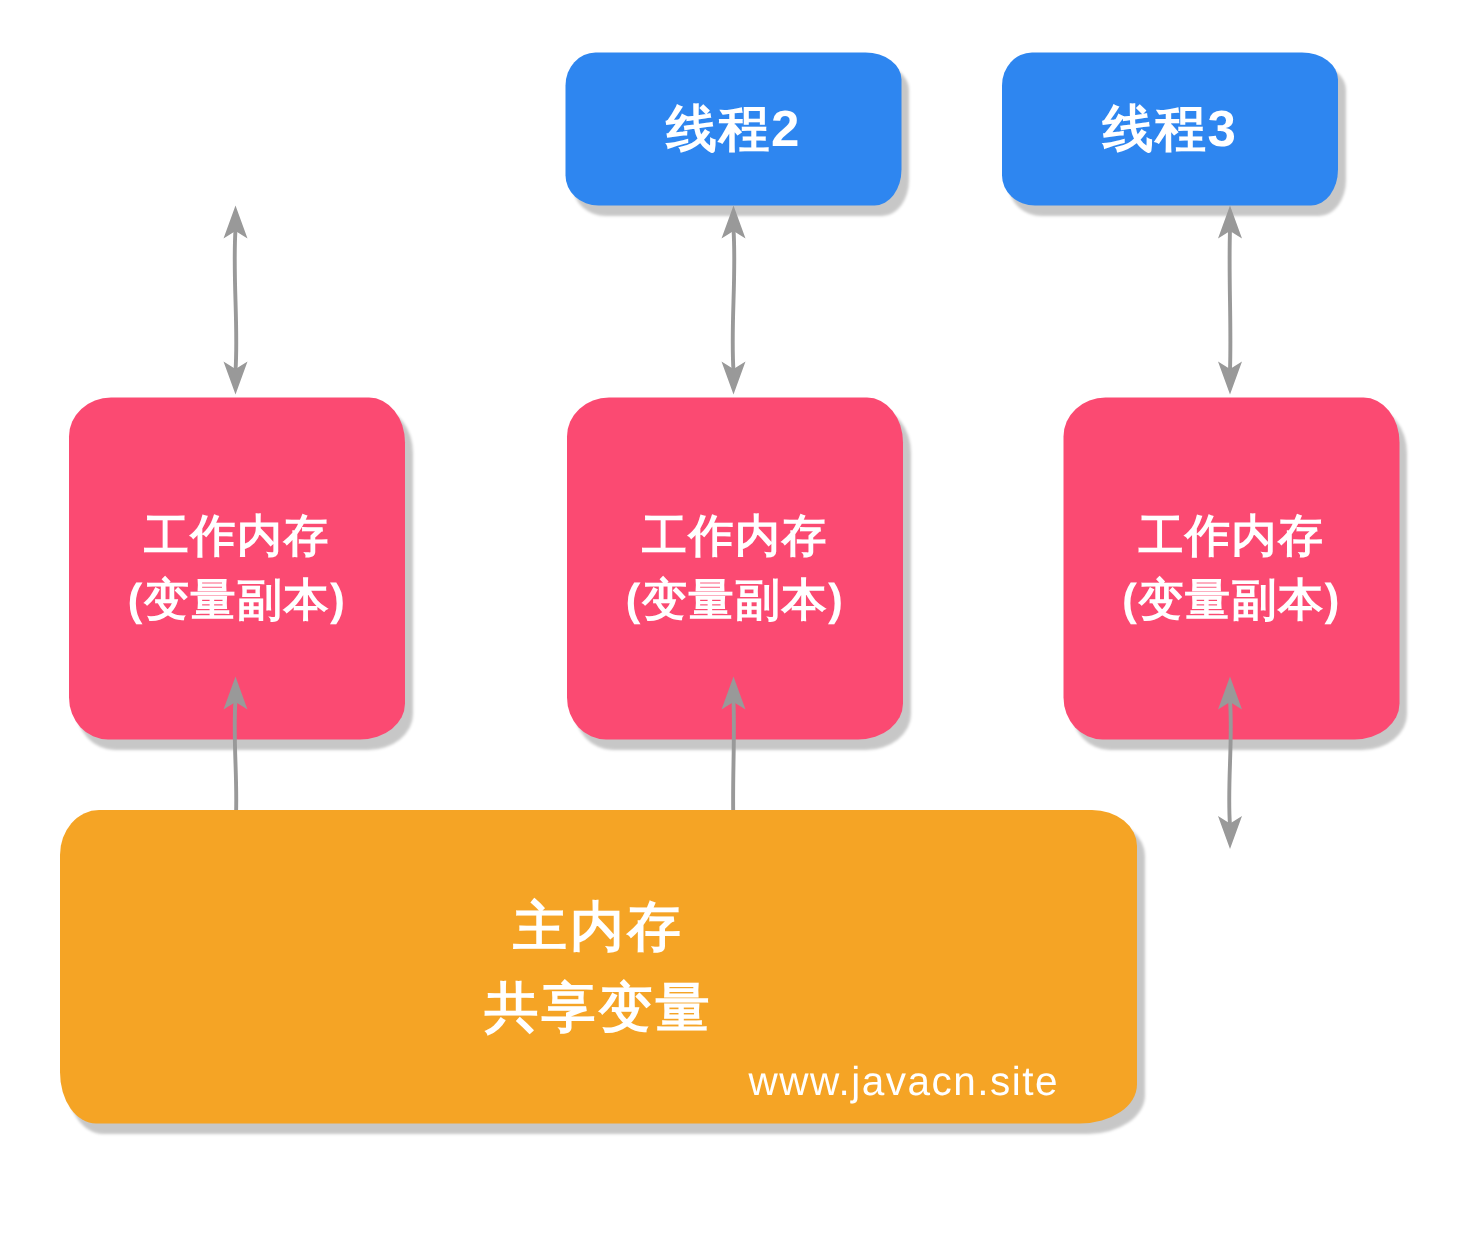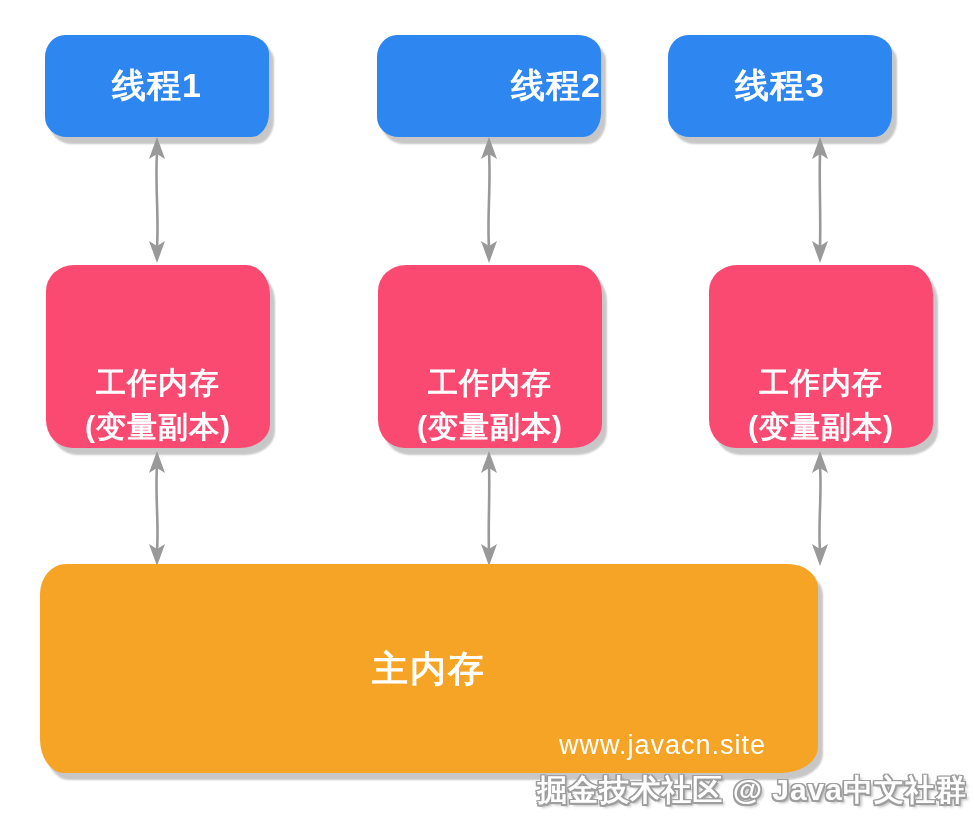--- a/index.html
+++ b/index.html
@@ -36,43 +36,42 @@
     width: 224px;
     height: 102px;
     top: 35px;
     background: var(--thread-blue);
     border-radius: 20px 24px 18px 22px / 22px 18px 24px 20px;
     font-size: 34px;
     font-weight: bold;
     letter-spacing: 1px;
   }
   .thread-box.col-1 { left: 45px; }
-  .thread-box.col-2 { left: 377px; justify-content: flex-end; }
+  .thread-box.col-2 { left: 377px; }
   .thread-box.col-3 { left: 668px; }
 
   .work-box {
     width: 224px;
-    height: 183px;
+    height: 228px;
     top: 265px;
     background: var(--work-pink);
     border-radius: 28px 24px 30px 26px / 26px 30px 24px 28px;
     font-size: 30px;
     font-weight: 600;
     line-height: 1.45;
     letter-spacing: 1px;
-    align-items: flex-end;
   }
   .work-box.col-1 { left: 46px; }
   .work-box.col-2 { left: 378px; }
   .work-box.col-3 { left: 709px; }
 
   .main-box {
     left: 40px;
-    top: 564px;
-    width: 778px;
+    top: 540px;
+    width: 718px;
     height: 209px;
     background: var(--main-orange);
     border-radius: 26px 30px 38px 24px / 30px 24px 26px 34px;
     font-size: 36px;
     font-weight: bold;
     line-height: 1.5;
     letter-spacing: 2px;
   }
 
   .watermark {
@@ -112,23 +111,20 @@
   .arrow.col-2 { left: 477px; }
   .arrow.col-3 { left: 808px; }
   .arrow-line { fill: none; stroke: var(--arrow-gray); stroke-width: 2.6; }
   .arrow-head { fill: var(--arrow-gray); stroke: none; }
 </style>
 </head>
 <body>
 
 <div class="canvas">
 
-  <div class="box thread-box col-1">
-    <span>线程1</span>
-  </div>
   <div class="box thread-box col-2">
     <span>线程2</span>
   </div>
   <div class="box thread-box col-3">
     <span>线程3</span>
   </div>
 
   <svg class="arrow row-1 col-1" viewBox="0 0 24 128">
     <path class="arrow-line" d="M12 17 C 10 48, 14 82, 12 111"></path>
     <polygon class="arrow-head" points="12,1 4,23 12,18 20,23"></polygon>
@@ -176,19 +172,19 @@
   </svg>
   <svg class="arrow row-2 col-3" viewBox="0 0 24 117">
     <path class="arrow-line" d="M12 17 C 14 44, 10 74, 12 100"></path>
     <polygon class="arrow-head" points="12,1 4,23 12,18 20,23"></polygon>
     <polygon class="arrow-head" points="12,116 4,94 12,99 20,94"></polygon>
   </svg>
 
   <div class="box main-box">
     <div>
       <div>主内存</div>
+      <div>共享变量</div>
     </div>
     <div class="watermark">www.javacn.site</div>
   </div>
 
-  <div class="footer-credit">掘金技术社区 @ Java中文社群</div>
 
 </div>
 
 </body></html>

